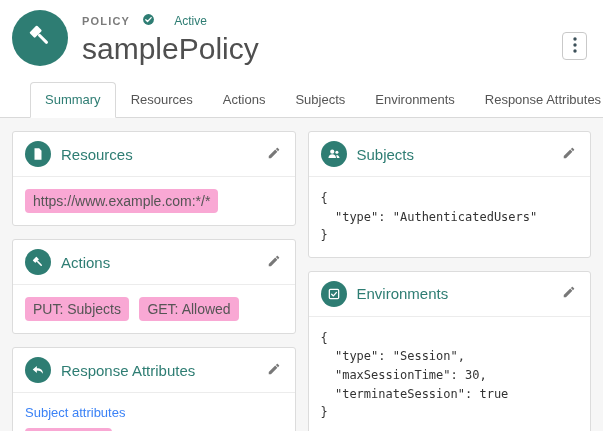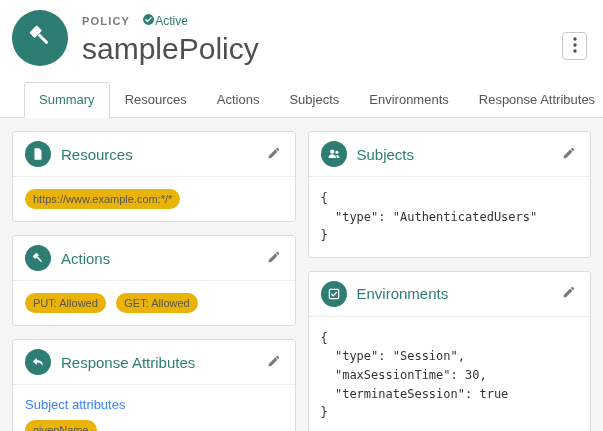--- a/index.html
+++ b/index.html
@@ -17,33 +17,33 @@
   .header-row { display:flex; align-items:flex-start; }
   .avatar {
     width:56px; height:56px; border-radius:50%;
     background:#2e7d73; display:flex; align-items:center; justify-content:center;
     flex:none;
   }
   .avatar svg { width:28px; height:28px; fill:#fff; }
   .header-text { margin-left:14px; padding-top:3px; }
   .meta-row { display:flex; align-items:center; gap:12px; }
   .entity-label { font-size:11px; font-weight:bold; letter-spacing:1.2px; color:#7b7b7b; }
-  .status { display:flex; align-items:center; gap:0; font-size:12px; color:#2e7d73; }
+  .status { display:flex; align-items:center; gap:19px; font-size:12px; color:#2e7d73; }
   .status svg { width:13px; height:13px; }
   .page-title { font-size:30px; font-weight:400; color:#4f4f4f; margin-top:3px; }
   .kebab-btn {
     position:absolute; right:16px; top:32px;
     width:25px; height:28px;
     border:1px solid #c9c9c9; border-radius:4px; background:#fff;
     display:flex; align-items:center; justify-content:center; cursor:pointer;
   }
   .kebab-btn svg { width:4px; height:16px; fill:#3c5059; }
 
   
-  .tabs { display:flex; padding:0 24px; margin-top:16px; border-bottom:1px solid #d9d9d9; background:#fff; }
+  .tabs { display:flex; padding:0 30px; margin-top:16px; border-bottom:1px solid #d9d9d9; background:#fff; }
   .tab {
     padding:9px 14px 10px 14px; font-size:13px; color:#555;
     cursor:pointer; border:1px solid transparent; border-bottom:none;
     border-radius:4px 4px 0 0; margin-bottom:-1px; white-space:nowrap;
   }
   .tab.active {
     color:#2e7d73; background:#fff;
     border-color:#d9d9d9; border-bottom:1px solid #fff;
   }
 
@@ -57,22 +57,22 @@
     width:26px; height:26px; border-radius:50%;
     background:#2e7d73; display:flex; align-items:center; justify-content:center; flex:none;
   }
   .card-icon svg { width:14px; height:14px; fill:#fff; }
   .card-title { margin-left:10px; color:#2e7d73; font-size:15px; font-weight:500; flex:1; }
   .edit-btn { background:none; border:none; cursor:pointer; padding:2px; display:flex; }
   .edit-btn svg { width:14px; height:14px; fill:#787878; }
 
   .card-body { padding:12px; }
   .chip {
-    display:inline-block; background:#eab308; border-radius:10px;
-    padding:4px 8px; font-size:11px; color:#555; margin-right:6px;
+    display:inline-block; background:#f9a8d4; border-radius:4px;
+    padding:4px 8px; font-size:14px; color:#555; margin-right:6px;
   }
   .body-label { font-size:13px; color:#3b82f6; margin-bottom:8px; }
   .code {
     font-family:"DejaVu Sans Mono", monospace;
     font-size:12px; color:#333; white-space:pre; line-height:1.55;
   }
 </style>
 </head>
 <body>
 
@@ -164,21 +164,21 @@
           <div class="card-title">Actions</div>
           <button class="edit-btn">
             <span>
               <svg viewBox="0 0 24 24" width="14" height="14">
                 <path d="M3 17.2V21h3.8L17.8 9.9l-3.7-3.7L3 17.2zM20.7 7c.4-.4.4-1 0-1.4l-2.3-2.3c-.4-.4-1-.4-1.4 0l-1.8 1.8 3.7 3.7L20.7 7z"></path>
               </svg>
             </span>
           </button>
         </div>
         <div class="card-body">
-          <span class="chip">PUT: Allowed</span>
+          <span class="chip">PUT: Subjects</span>
           <span class="chip">GET: Allowed</span>
         </div>
       </div>
 
       <div class="card">
         <div class="card-header">
           <div class="card-icon">
             <svg viewBox="0 0 24 24" width="14" height="14" fill="#fff">
               <path d="M10 5 3 11l7 6v-4.2c5.2 0 8.3 1.9 10.5 5.8C20.5 11.5 16.5 9 10 9z"></path>
             </svg>

